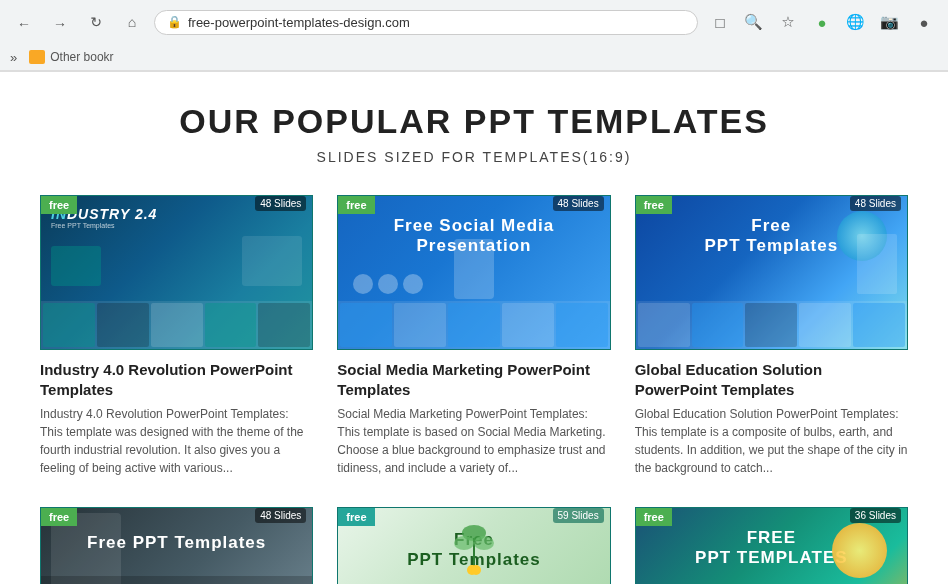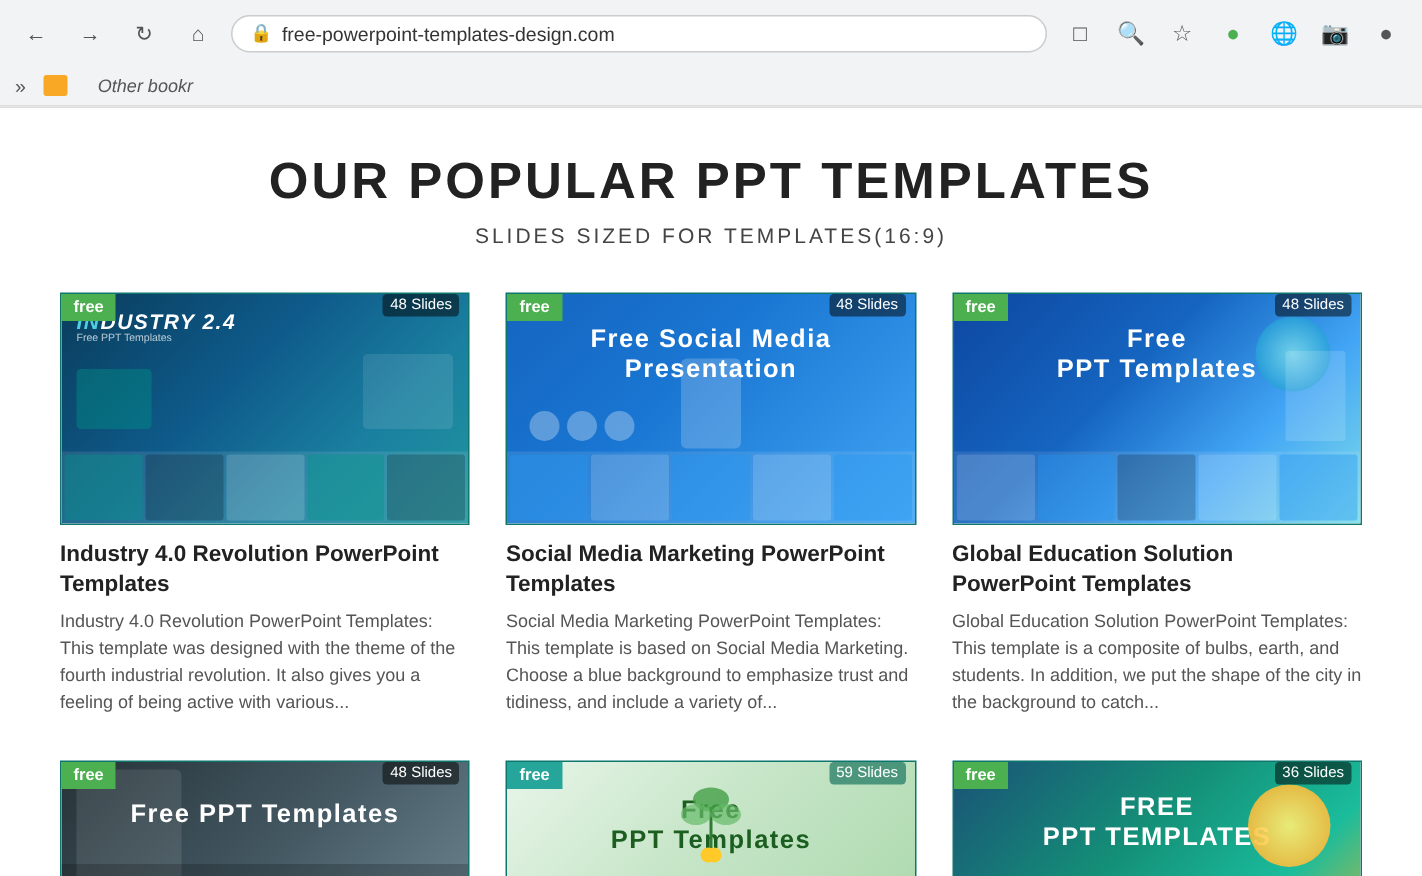--- a/index.html
+++ b/index.html
@@ -52,25 +52,24 @@
       display: flex;
       align-items: center;
       padding: 4px 10px;
       gap: 6px;
       font-size: 12px;
       color: #555;
       background: #f1f3f4;
       border-bottom: 1px solid #ddd;
     }
     .bookmark-item {
-      display: flex; align-items: center; gap: 20px;
+      display: flex; align-items: center; gap: 5px;
       padding: 2px 6px;
       cursor: pointer;
       border-radius: 4px;
-      font-style: italic;
     }
     .bookmark-folder {
       width: 16px; height: 14px;
       background: #f9a825;
       border-radius: 2px;
     }
 
     
     .page-content {
       padding: 30px 40px;

